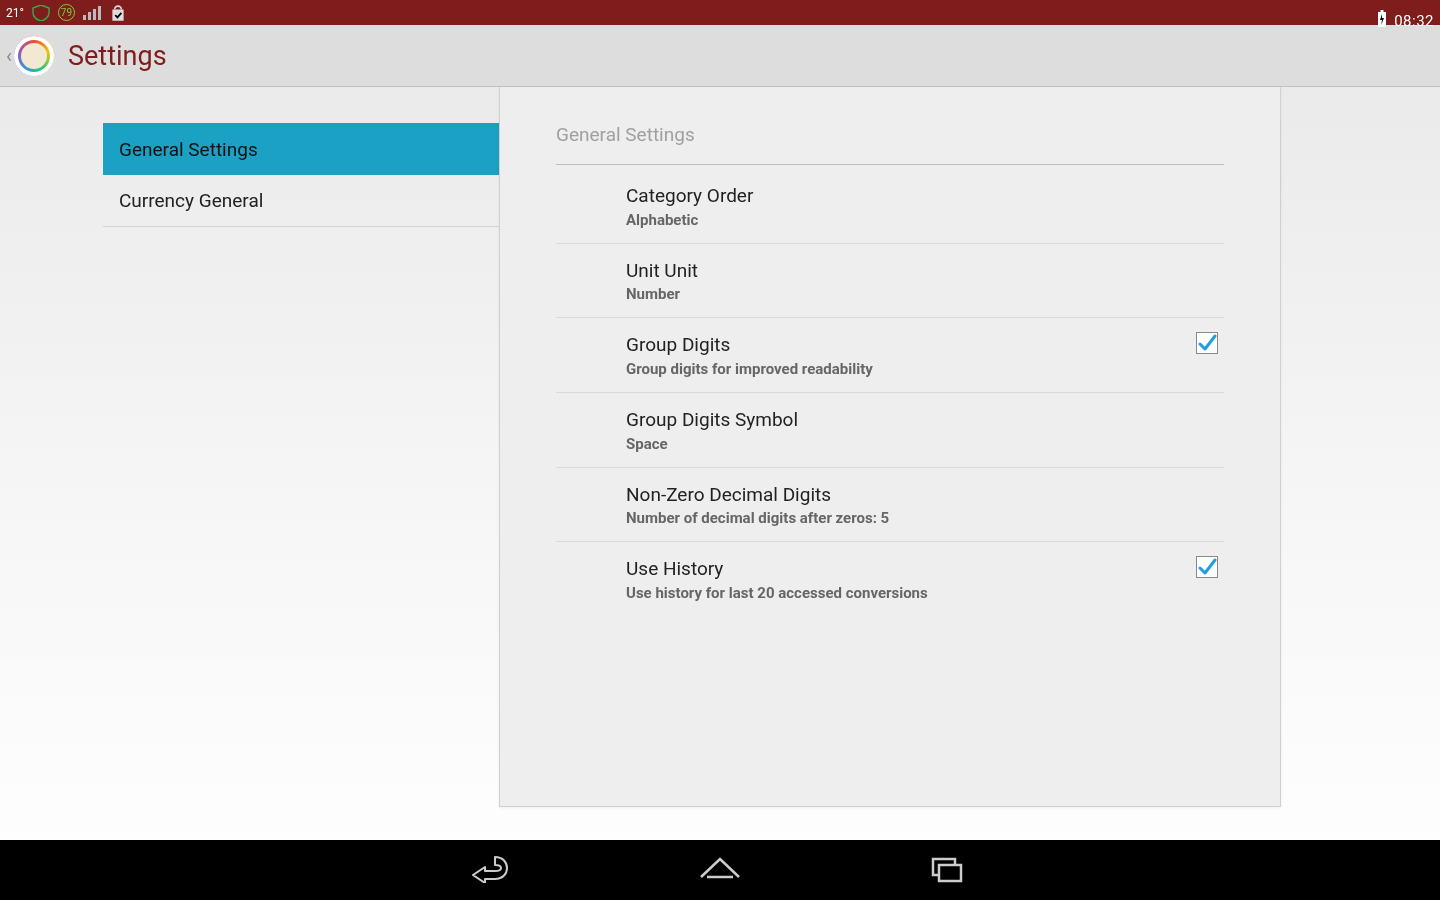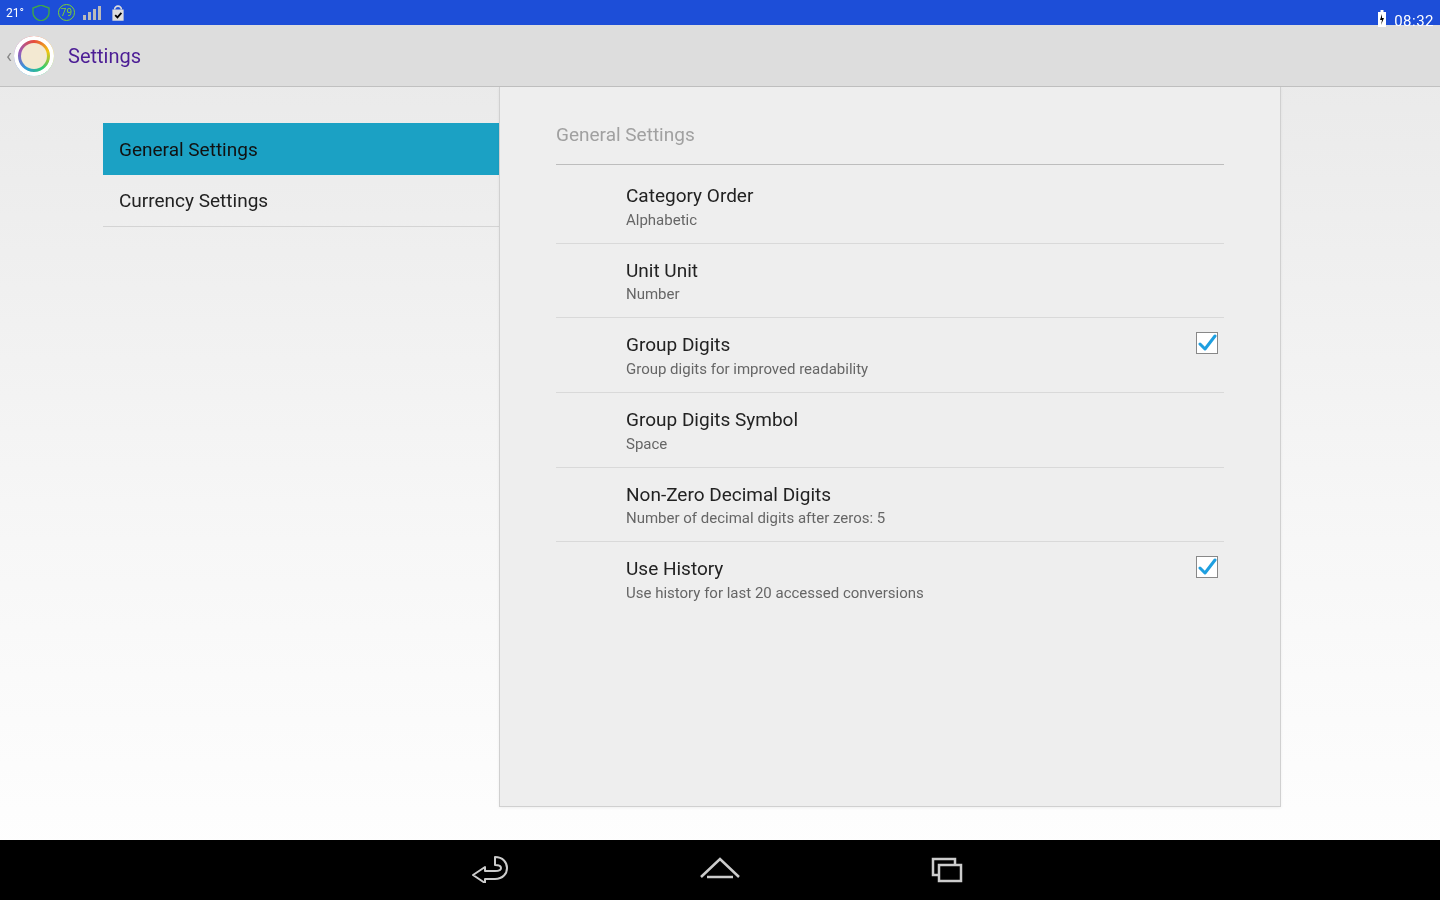--- a/index.html
+++ b/index.html
@@ -1,21 +1,21 @@
 <!DOCTYPE html>
 <html><head>
 <meta charset="utf-8">
 <style>
   * { box-sizing: border-box; margin: 0; padding: 0; }
   html, body { width: 1440px; height: 900px; font-family: Roboto, "Helvetica Neue", Arial, sans-serif; overflow: hidden; }
   body { background: linear-gradient(to bottom, #e8e8e8 0%, #f7f7f7 60%, #ffffff 100%); }
 
   
   .statusbar {
-    height: 25px; width: 100%; background: #1d4ed8; color: #fff;
+    height: 25px; width: 100%; background: #7f1d1d; color: #fff;
     display: flex; align-items: center; font-size: 13px; padding: 0 6px;
   }
   .statusbar .sb-left { display: flex; align-items: center; gap: 8px; }
   .statusbar .sb-right { margin-left: auto; display: flex; align-items: center; gap: 6px; margin-top: 16px; }
   .sb-temp { font-size: 12px; }
   .sb-badge { width: 18px; height: 16px; position: relative; }
   .sb-badge svg { display: block; }
   .sb-sig { display: flex; align-items: flex-end; gap: 2px; height: 14px; }
   .sb-sig span { width: 3px; background: #bbb; }
   .sb-sig span:nth-child(1){height:5px}
@@ -33,21 +33,21 @@
   .actionbar .back-chevron { color:#888; font-size:20px; margin-right:2px; }
   .actionbar .app-icon {
     width: 40px; height: 40px; border-radius: 50%;
     background: conic-gradient(#e74c3c, #f1c40f, #2ecc71, #3498db, #9b59b6, #e74c3c);
     position: relative; margin-right: 14px;
     box-shadow: inset 0 0 0 4px #fff;
   }
   .actionbar .app-icon::after {
     content:""; position:absolute; inset:7px; border-radius:50%; background:#f3e9d2;
   }
-  .actionbar .title { font-size: 20px; color: #4c1d95; }
+  .actionbar .title { font-size: 27px; color: #7f1d1d; }
 
   
   .main { position: relative; width: 100%; height: calc(900px - 25px - 62px - 60px); }
 
   
   .side {
     position: absolute; left: 103px; top: 36px; width: 396px;
   }
   .side-item {
     height: 52px; display:flex; align-items:center; padding-left:16px;
@@ -67,21 +67,21 @@
     color: #a0a0a0; font-size: 19px; padding-bottom: 18px;
     border-bottom: 1px solid #bdbdbd; margin-bottom: 4px;
   }
   .pref {
     display:flex; align-items:flex-start; padding: 14px 0 14px 70px;
     border-bottom: 1px solid #d9d9d9; cursor: pointer;
   }
   .pref:last-child { border-bottom: none; }
   .pref .texts { flex: 1; }
   .pref .ptitle { font-size: 19px; color: #222; line-height: 1.35; }
-  .pref .psub { font-size: 15px; color: #666; margin-top: 2px; }
+  .pref .psub { font-size: 15px; color: #666; margin-top: 2px; font-weight: bold; }
   .pref .chk {
     width: 22px; height: 22px; border: 1px solid #888; background:#fff;
     display:flex; align-items:center; justify-content:center; margin-right: 6px;
   }
   .pref .chk svg { width: 20px; height: 20px; }
 
   
   .navbar {
     position: absolute; bottom: 0; left: 0; width: 100%; height: 60px;
     background: #000; display:flex; align-items:center; justify-content:center; gap: 180px;
@@ -134,21 +134,21 @@
   <div class="title">Settings</div>
 </div>
 
 <div class="main">
 
   <div class="side">
     <div class="side-item selected">
       <span>General Settings</span>
     </div>
     <div class="side-item">
-      <span>Currency Settings</span>
+      <span>Currency General</span>
     </div>
   </div>
 
   <div class="card">
     <div class="card-header">General Settings</div>
 
     <div class="pref">
       <div class="texts">
         <div class="ptitle">Category Order</div>
         <div class="psub">Alphabetic</div>

